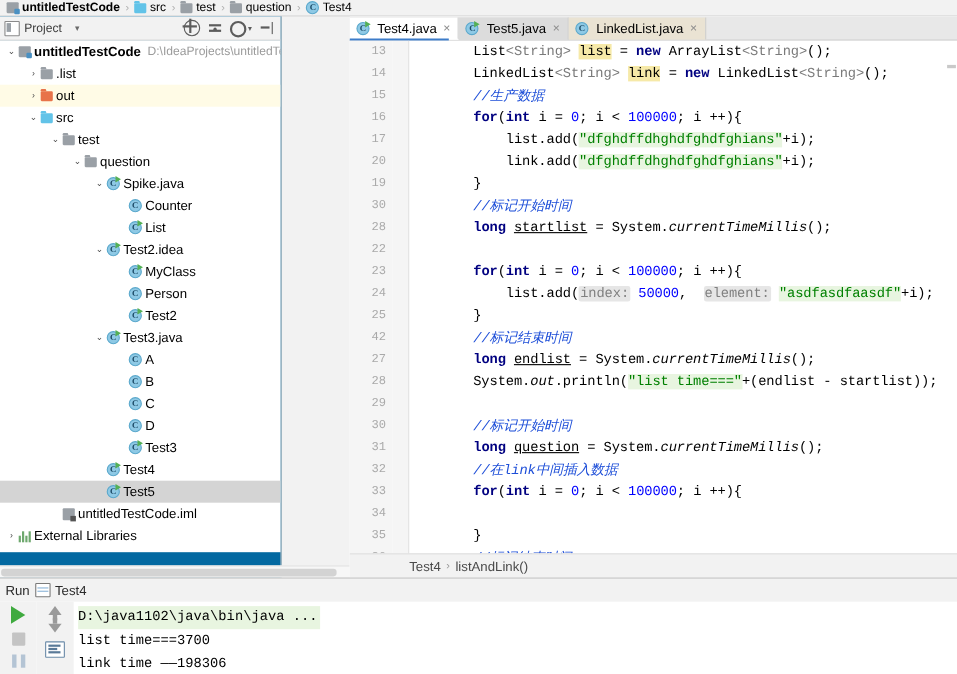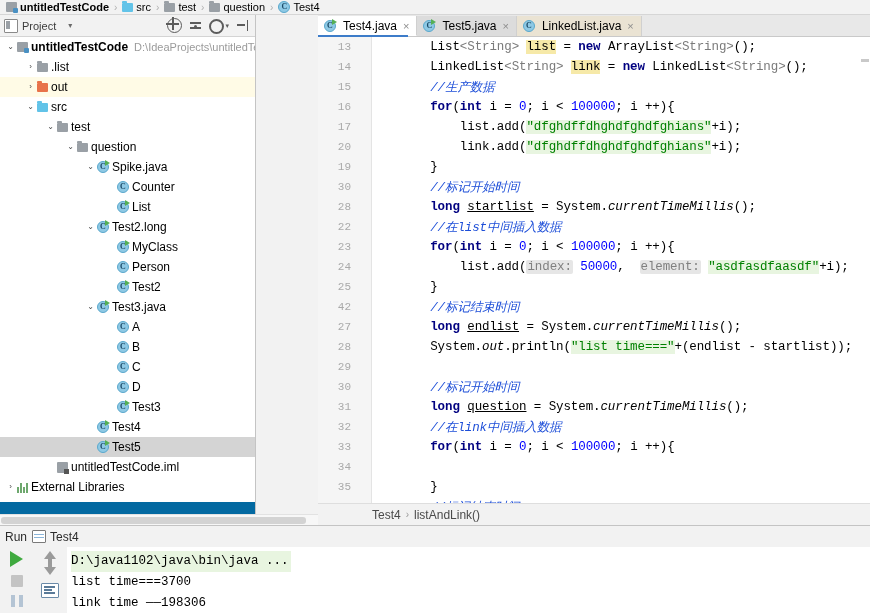--- a/index.html
+++ b/index.html
@@ -278,21 +278,21 @@
           <span class="rlabel">Counter</span>
         </div>
         <div class="row" style="padding-left: 104px;">
           <span class="arrow none">›</span>
           <span class="ic ic-class runnable">C</span>
           <span class="rlabel">List</span>
         </div>
         <div class="row" style="padding-left: 84px;">
           <span class="arrow">⌄</span>
           <span class="ic ic-class runnable">C</span>
-          <span class="rlabel">Test2.long</span>
+          <span class="rlabel">Test2.idea</span>
         </div>
         <div class="row" style="padding-left: 104px;">
           <span class="arrow none">›</span>
           <span class="ic ic-class runnable">C</span>
           <span class="rlabel">MyClass</span>
         </div>
         <div class="row" style="padding-left: 104px;">
           <span class="arrow none">›</span>
           <span class="ic ic-class">C</span>
           <span class="rlabel">Person</span>
@@ -388,21 +388,21 @@
       <div class="codelines" id="codelines">
           <div class="cline"><span class="lnum">13</span><span class="lgap"></span><span class="ctext">        <span class="ctext">List</span><span class="gen">&lt;String&gt;</span> <span class="hlid">list</span> = <span class="kw">new</span> ArrayList<span class="gen">&lt;String&gt;</span>();</span></div>
           <div class="cline"><span class="lnum">14</span><span class="lgap"></span><span class="ctext">        LinkedList<span class="gen">&lt;String&gt;</span> <span class="hlid">link</span> = <span class="kw">new</span> LinkedList<span class="gen">&lt;String&gt;</span>();</span></div>
           <div class="cline"><span class="lnum">15</span><span class="lgap"></span><span class="ctext">        <span class="cmt">//生产数据</span></span></div>
           <div class="cline"><span class="lnum">16</span><span class="lgap"></span><span class="ctext">        <span class="kw">for</span>(<span class="kw">int</span> i = <span class="num">0</span>; i &lt; <span class="num">100000</span>; i ++){</span></div>
           <div class="cline"><span class="lnum">17</span><span class="lgap"></span><span class="ctext">            list.add(<span class="str">"dfghdffdhghdfghdfghians"</span>+i);</span></div>
           <div class="cline"><span class="lnum">20</span><span class="lgap"></span><span class="ctext">            link.add(<span class="str">"dfghdffdhghdfghdfghians"</span>+i);</span></div>
           <div class="cline"><span class="lnum">19</span><span class="lgap"></span><span class="ctext">        }</span></div>
           <div class="cline"><span class="lnum">30</span><span class="lgap"></span><span class="ctext">        <span class="cmt">//标记开始时间</span></span></div>
           <div class="cline"><span class="lnum">28</span><span class="lgap"></span><span class="ctext">        <span class="kw">long</span> <span class="field">startlist</span> = System.<span class="ital">currentTimeMillis</span>();</span></div>
-          <div class="cline"><span class="lnum">22</span><span class="lgap"></span><span class="ctext">        <span class="cmt">//在list中间插入数据</span></span></div>
+          <div class="cline"><span class="lnum">22</span><span class="lgap"></span></div>
           <div class="cline"><span class="lnum">23</span><span class="lgap"></span><span class="ctext">        <span class="kw">for</span>(<span class="kw">int</span> i = <span class="num">0</span>; i &lt; <span class="num">100000</span>; i ++){</span></div>
           <div class="cline"><span class="lnum">24</span><span class="lgap"></span><span class="ctext">            list.add(<span class="phint">index:</span> <span class="num">50000</span>,  <span class="phint">element:</span> <span class="str">"asdfasdfaasdf"</span>+i);</span></div>
           <div class="cline"><span class="lnum">25</span><span class="lgap"></span><span class="ctext">        }</span></div>
           <div class="cline"><span class="lnum">42</span><span class="lgap"></span><span class="ctext">        <span class="cmt">//标记结束时间</span></span></div>
           <div class="cline"><span class="lnum">27</span><span class="lgap"></span><span class="ctext">        <span class="kw">long</span> <span class="field">endlist</span> = System.<span class="ital">currentTimeMillis</span>();</span></div>
           <div class="cline"><span class="lnum">28</span><span class="lgap"></span><span class="ctext">        System.<span class="ital">out</span>.println(<span class="str">"list time==="</span>+(endlist - startlist));</span></div>
           <div class="cline"><span class="lnum">29</span><span class="lgap"></span><span class="ctext"></span></div>
           <div class="cline"><span class="lnum">30</span><span class="lgap"></span><span class="ctext">        <span class="cmt">//标记开始时间</span></span></div>
           <div class="cline"><span class="lnum">31</span><span class="lgap"></span><span class="ctext">        <span class="kw">long</span> <span class="field">question</span> = System.<span class="ital">currentTimeMillis</span>();</span></div>
           <div class="cline"><span class="lnum">32</span><span class="lgap"></span><span class="ctext">        <span class="cmt">//在link中间插入数据</span></span></div>

